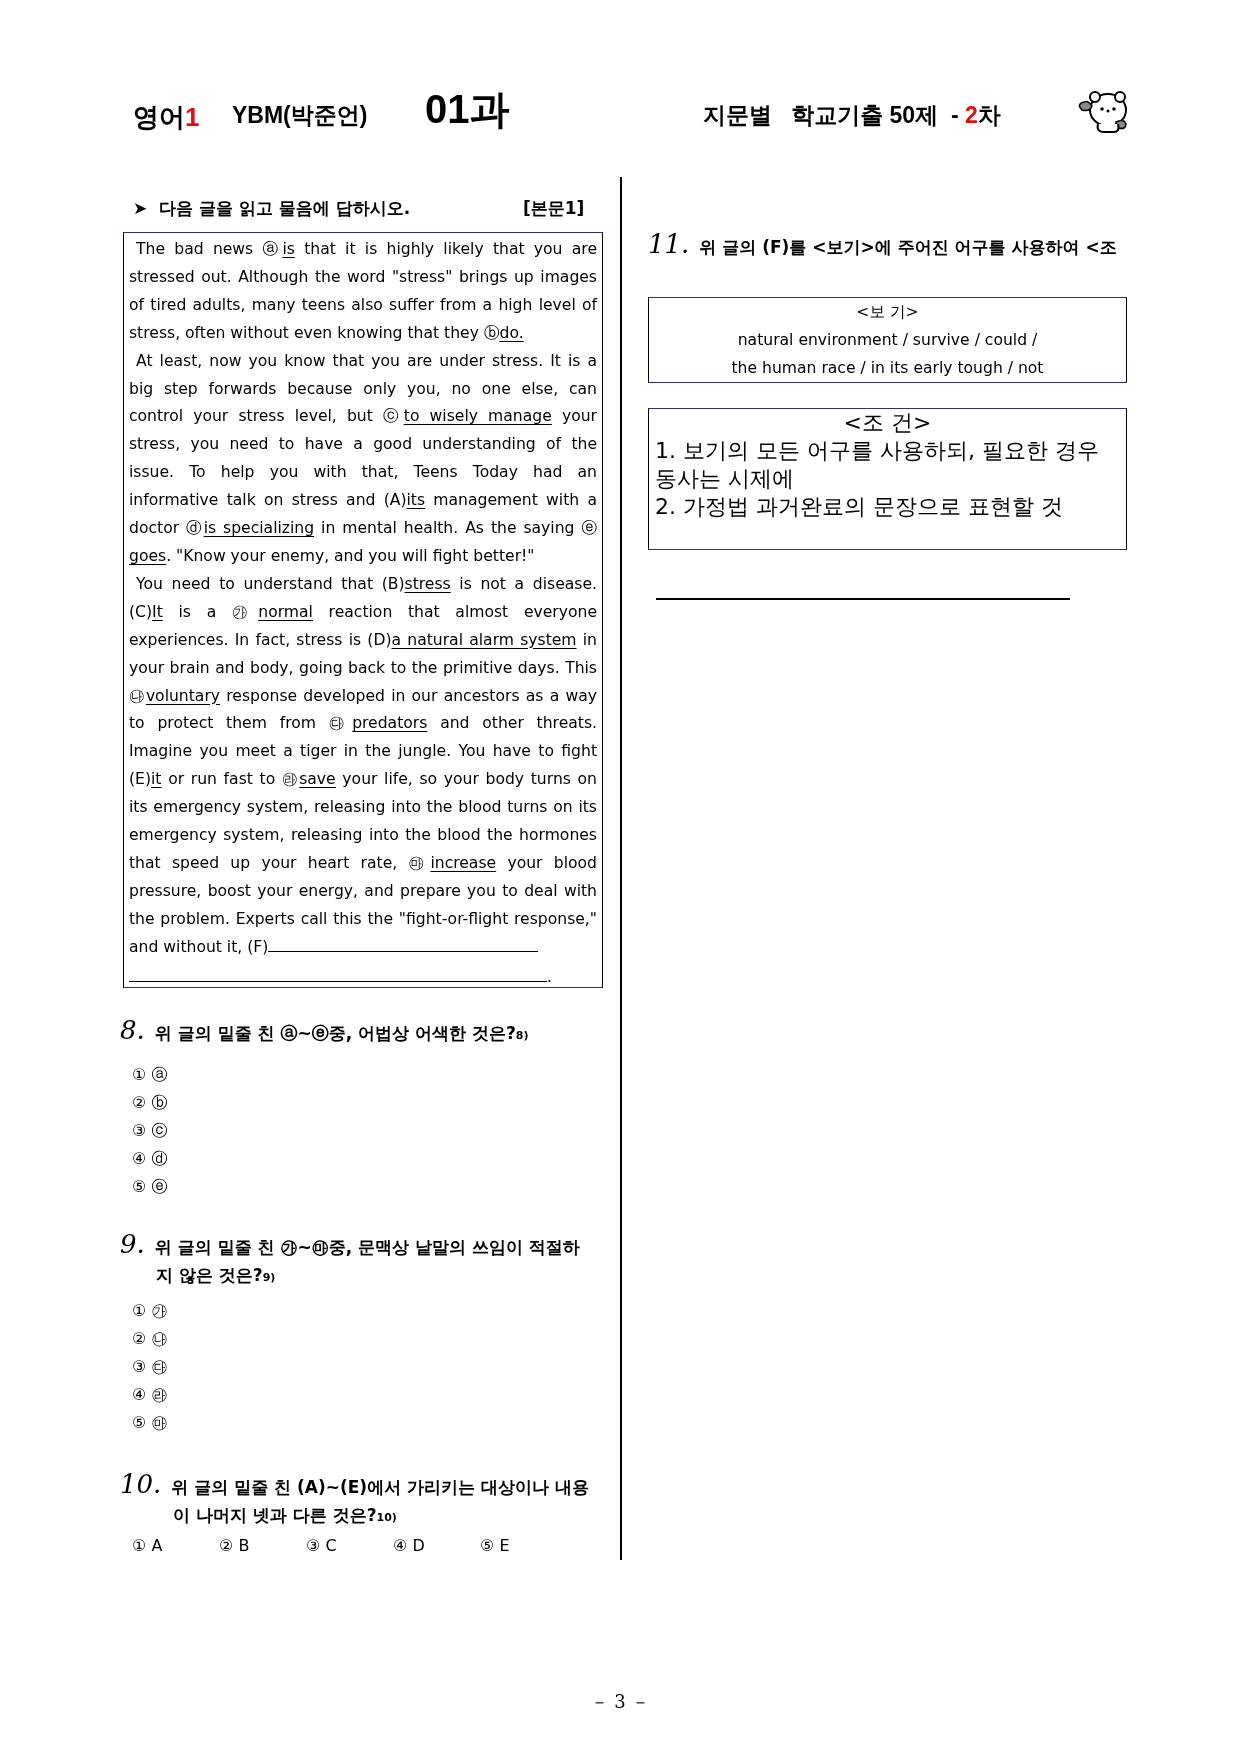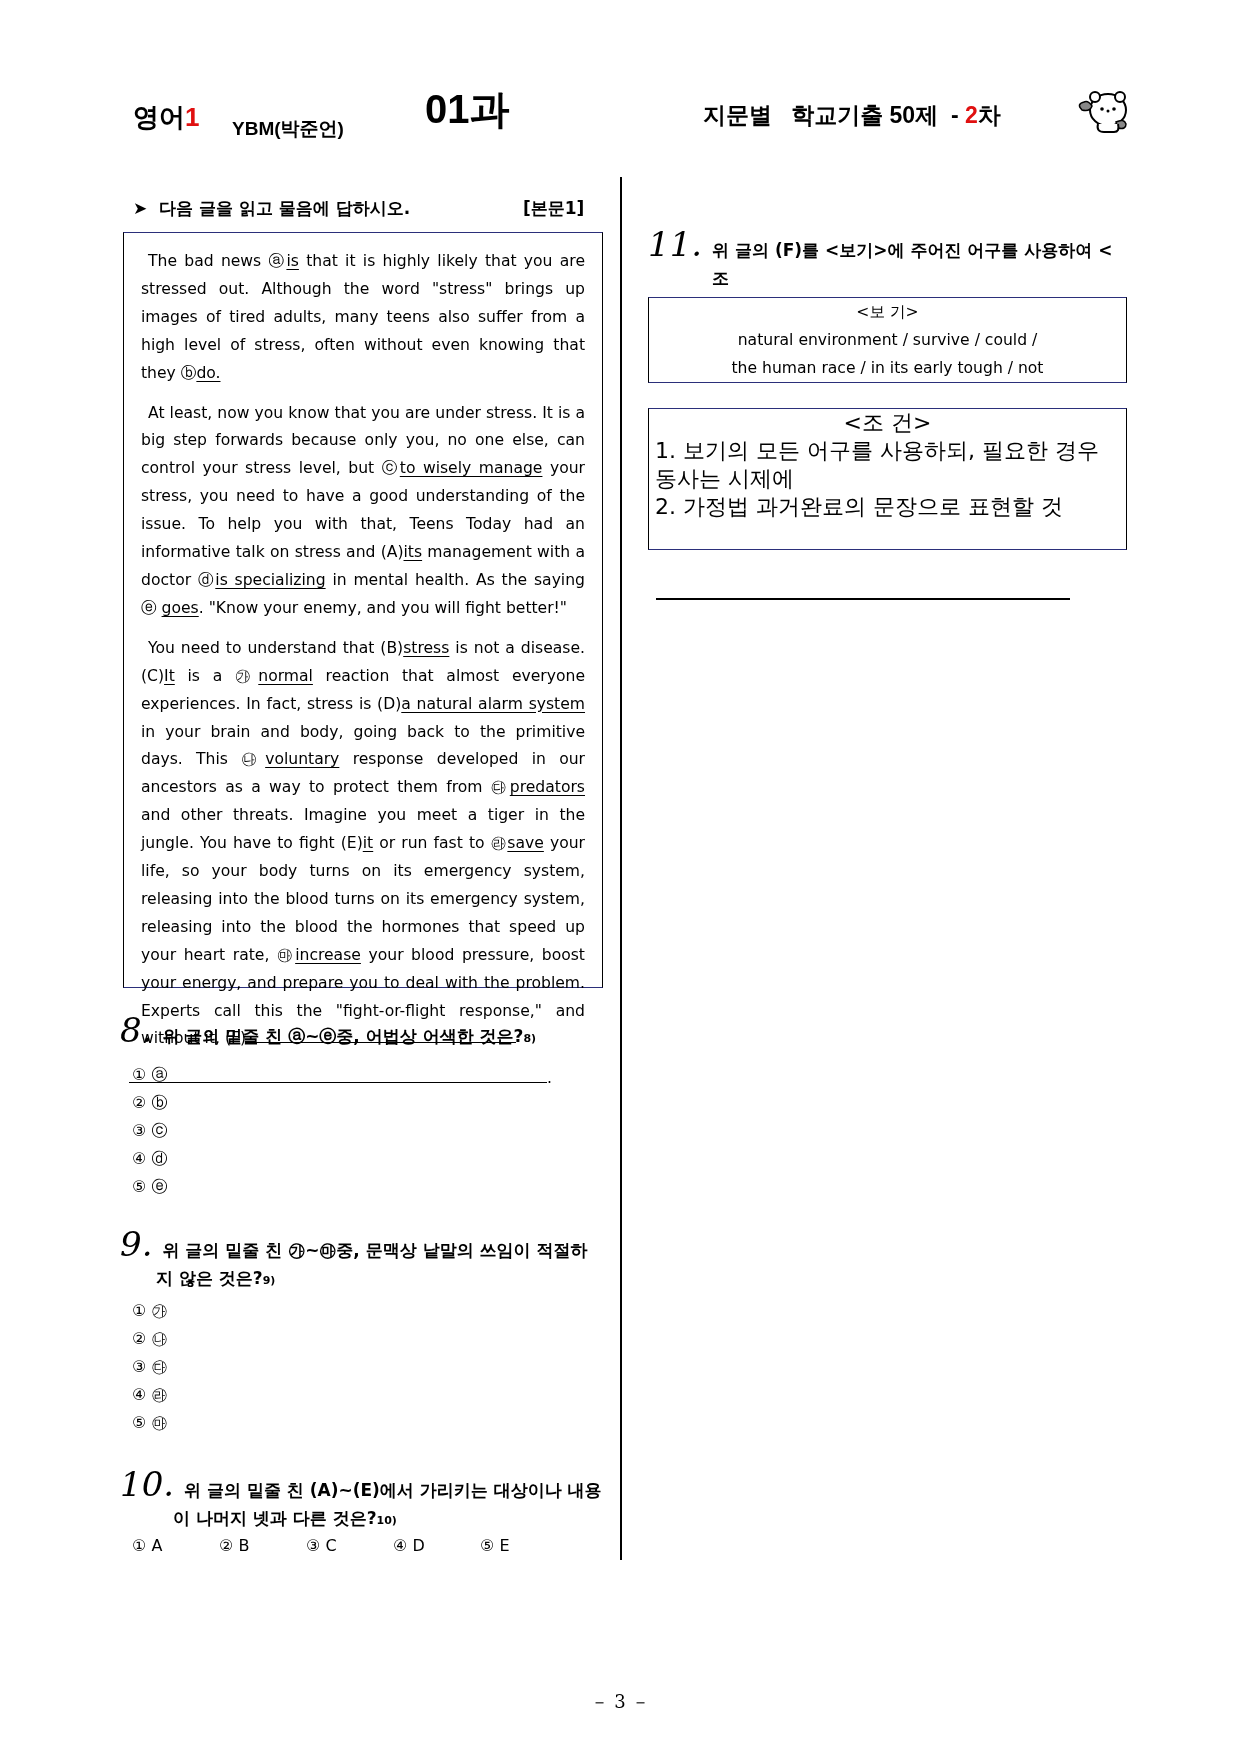--- a/index.html
+++ b/index.html
@@ -2,41 +2,41 @@
 <html><head>
 <meta charset="utf-8">
 <style>
   html, body { margin:0; padding:0; background:#fff; }
   body { width:1240px; height:1754px; position:relative; overflow:hidden;
          font-family:"DejaVu Sans", sans-serif; color:#000; }
   .abs { position:absolute; }
   
   .hdr { font-family:"Liberation Sans", sans-serif; font-weight:bold; }
   .h-subj { left:133px; top:100px; font-size:26px; }
-  .h-pub  { left:232px; top:116px; font-size:19px; }
+  .h-pub  { left:232px; top:100px; font-size:23px; }
   .h-lesson { left:425px; top:82px; font-size:40px; }
   .h-right { left:703px; top:100px; font-size:23px; }
   .red { color:#e01010; }
   .bear { left:1076px; top:88px; width:56px; height:48px; }
   
   .divider { left:620px; top:177px; width:2px; height:1383px; background:#000; }
   
   .instr { left:133px; top:197px; font-size:17px; font-weight:bold; }
   .instr .tag { position:absolute; left:390px; top:0; white-space:nowrap; }
   
   .passage { left:123px; top:232px; width:478px; height:754px;
              border-left:1.5px solid #000; border-right:1.5px solid #000;
              border-top:1.5px solid #2b2f7a; border-bottom:1.5px solid #2b2f7a; }
   .passage-text { position:absolute; left:5px; top:3px; width:468px;
                   font-size:15.6px; line-height:27.9px; text-align:justify; }
-  .passage-text p { margin:12px; text-indent:7px; }
+  .passage-text p { margin:0; text-indent:7px; }
   .u { text-decoration:underline; text-underline-offset:3px; }
   .blank { display:inline-block; border-bottom:1.5px solid #000; height:14px; vertical-align:baseline; }
   
-  .qnum { font-family:"DejaVu Serif", serif; font-style:italic; font-size:34px; font-weight:normal; }
+  .qnum { font-family:"DejaVu Serif", serif; font-style:italic; font-size:26px; font-weight:normal; }
   .q { font-size:17px; font-weight:bold; line-height:28px; }
   .q .ref { font-size:11px; font-weight:bold; }
   .opts { font-size:16px; line-height:28px; }
   .opt { white-space:nowrap; }
   .q8 { left:120px; top:1016px; width:485px; }
   .q8opts { left:132px; top:1061px; }
   .q9 { left:120px; top:1230px; width:485px; }
   .q9opts { left:132px; top:1297px; }
   .q10 { left:120px; top:1470px; width:490px; }
   .q10opts { left:132px; top:1532px; }

